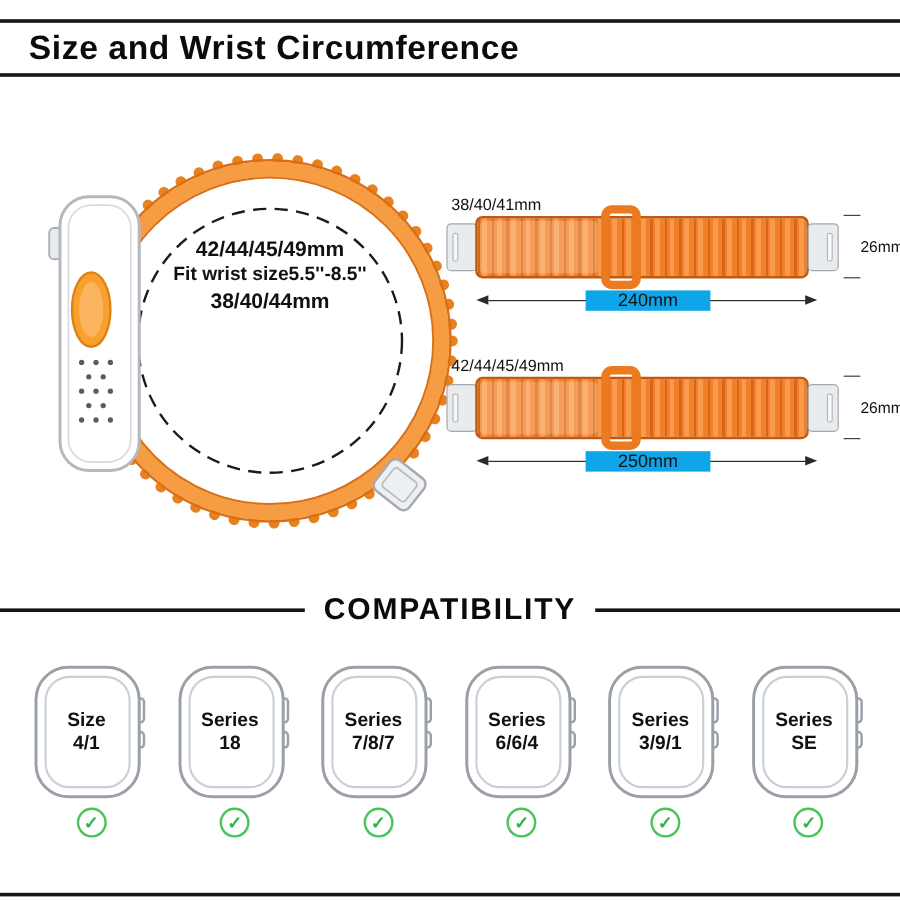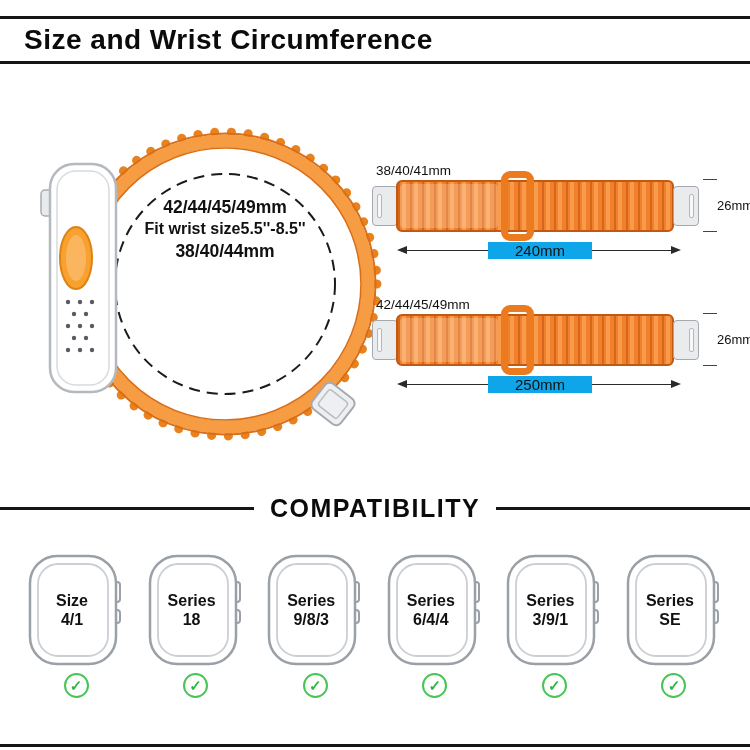--- a/index.html
+++ b/index.html
@@ -194,37 +194,37 @@
     <div class="model-card">
       <div class="model-watch">
         <svg width="100" height="116" viewBox="0 0 100 116">
           <rect x="86" y="30" width="8" height="20" rx="3" fill="#fff" stroke="#9AA0A8" stroke-width="2"></rect>
           <rect x="86" y="58" width="8" height="13" rx="3" fill="#fff" stroke="#9AA0A8" stroke-width="2"></rect>
           <rect x="4" y="4" width="86" height="108" rx="27" fill="#fff" stroke="#9AA0A8" stroke-width="2.5"></rect>
           <rect x="12" y="12" width="70" height="92" rx="20" fill="none" stroke="#CBCFD5" stroke-width="1.8"></rect>
         </svg>
         <div class="model-label">
           <div>Series</div>
-          <div>9/8/3</div>
-        </div>
-      </div>
-      <div class="check">✓</div>
-    </div>
-
-    <div class="model-card">
-      <div class="model-watch">
-        <svg width="100" height="116" viewBox="0 0 100 116">
-          <rect x="86" y="30" width="8" height="20" rx="3" fill="#fff" stroke="#9AA0A8" stroke-width="2"></rect>
-          <rect x="86" y="58" width="8" height="13" rx="3" fill="#fff" stroke="#9AA0A8" stroke-width="2"></rect>
-          <rect x="4" y="4" width="86" height="108" rx="27" fill="#fff" stroke="#9AA0A8" stroke-width="2.5"></rect>
-          <rect x="12" y="12" width="70" height="92" rx="20" fill="none" stroke="#CBCFD5" stroke-width="1.8"></rect>
-        </svg>
-        <div class="model-label">
-          <div>Series</div>
-          <div>6/4/4</div>
+          <div>7/8/7</div>
+        </div>
+      </div>
+      <div class="check">✓</div>
+    </div>
+
+    <div class="model-card">
+      <div class="model-watch">
+        <svg width="100" height="116" viewBox="0 0 100 116">
+          <rect x="86" y="30" width="8" height="20" rx="3" fill="#fff" stroke="#9AA0A8" stroke-width="2"></rect>
+          <rect x="86" y="58" width="8" height="13" rx="3" fill="#fff" stroke="#9AA0A8" stroke-width="2"></rect>
+          <rect x="4" y="4" width="86" height="108" rx="27" fill="#fff" stroke="#9AA0A8" stroke-width="2.5"></rect>
+          <rect x="12" y="12" width="70" height="92" rx="20" fill="none" stroke="#CBCFD5" stroke-width="1.8"></rect>
+        </svg>
+        <div class="model-label">
+          <div>Series</div>
+          <div>6/6/4</div>
         </div>
       </div>
       <div class="check">✓</div>
     </div>
 
     <div class="model-card">
       <div class="model-watch">
         <svg width="100" height="116" viewBox="0 0 100 116">
           <rect x="86" y="30" width="8" height="20" rx="3" fill="#fff" stroke="#9AA0A8" stroke-width="2"></rect>
           <rect x="86" y="58" width="8" height="13" rx="3" fill="#fff" stroke="#9AA0A8" stroke-width="2"></rect>

